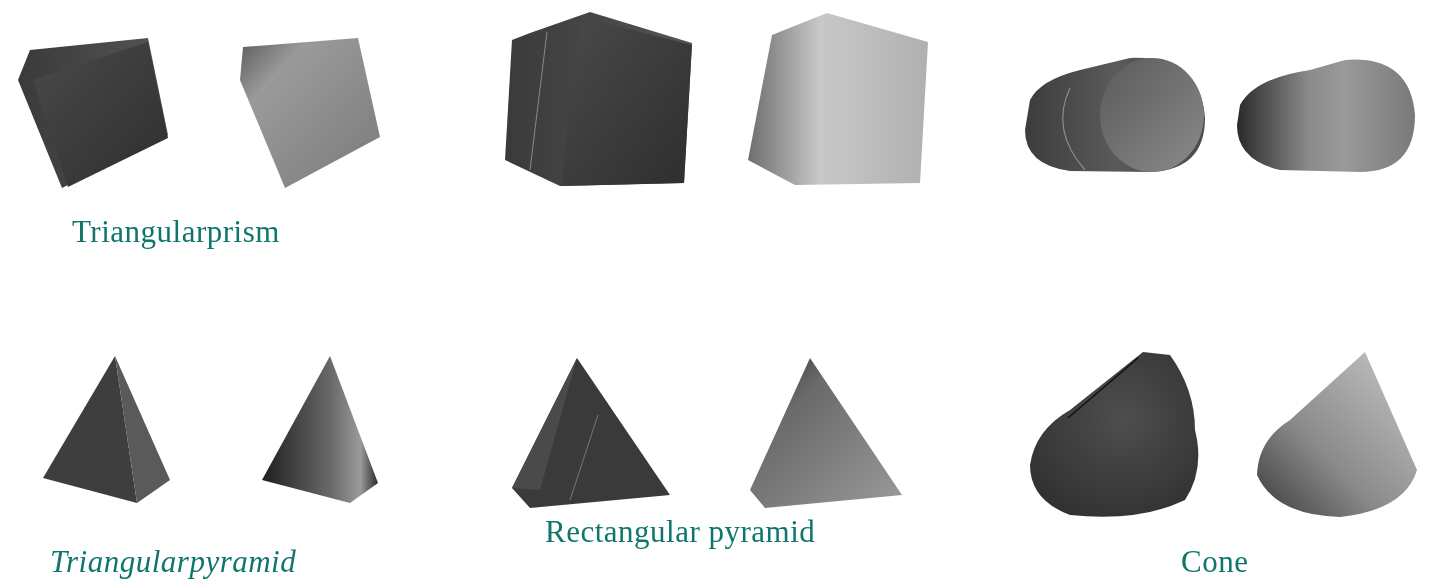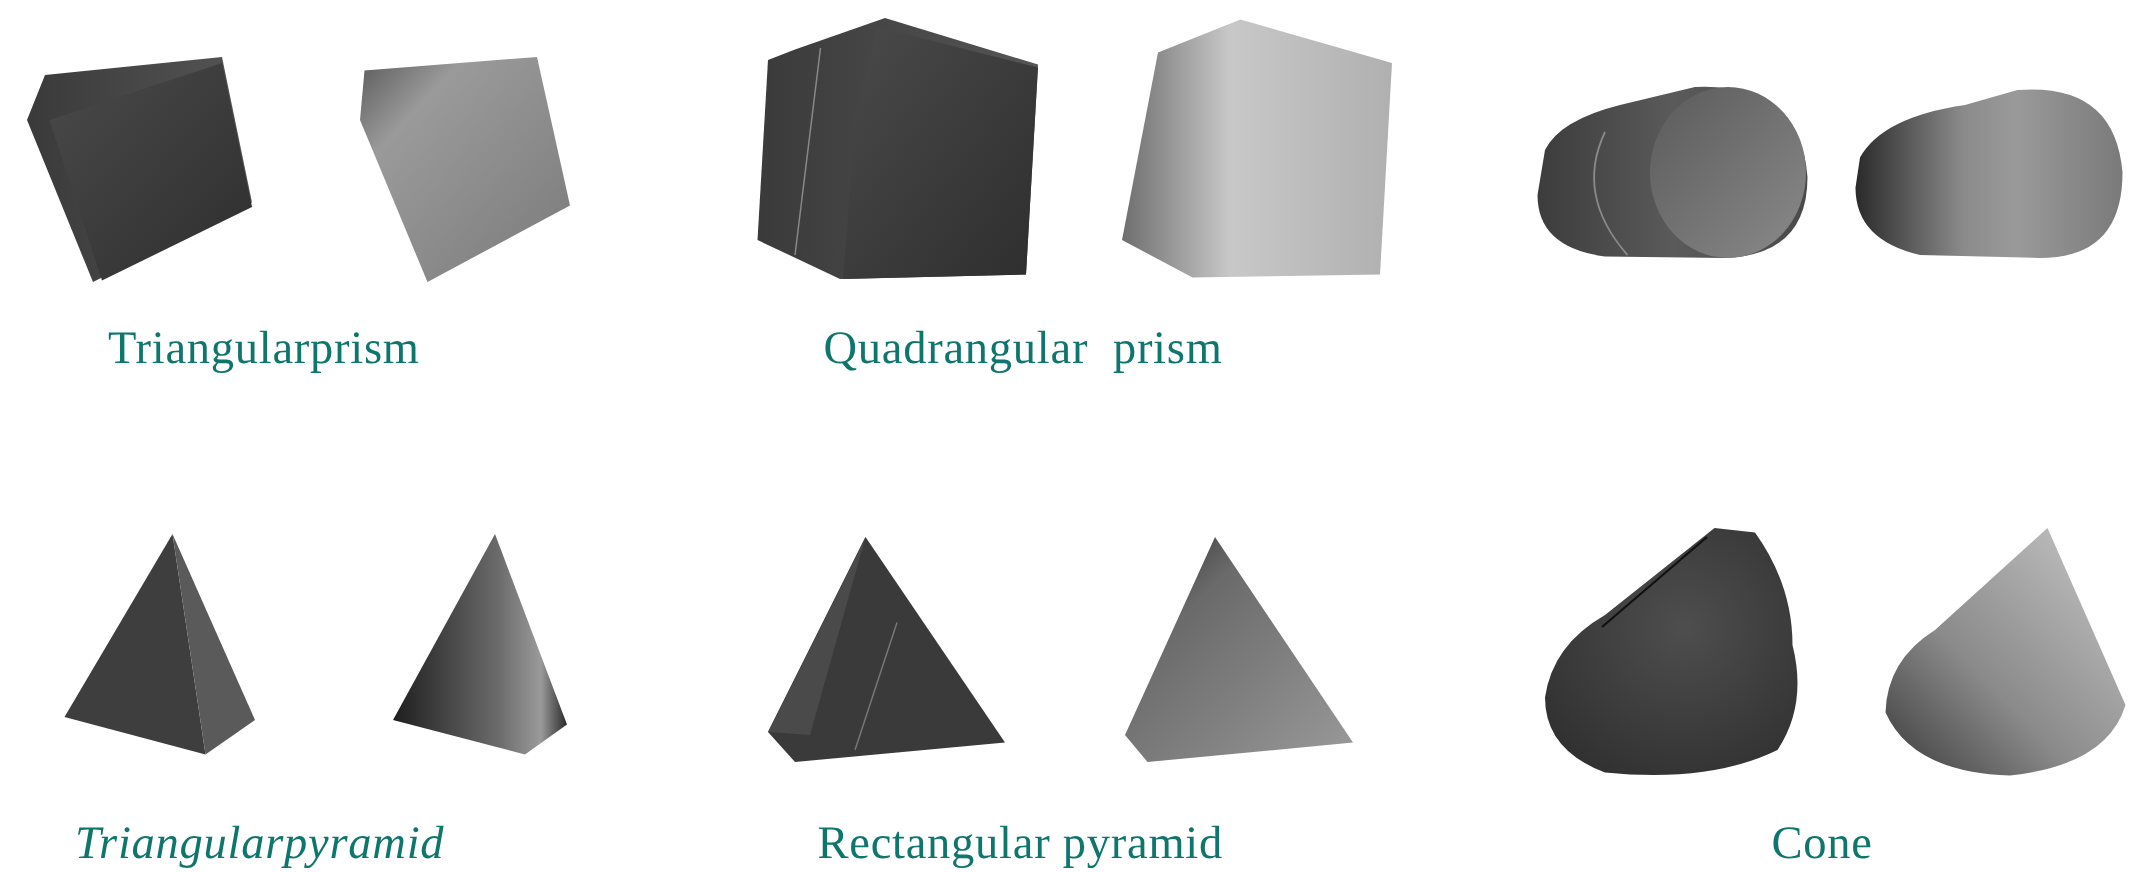--- a/index.html
+++ b/index.html
@@ -117,18 +117,17 @@
     <g>
       <path d="M1143,352 L1170,355 Q1195,390 1195,430 Q1205,470 1185,500 Q1140,522 1070,515 Q1030,500 1030,465 Q1035,430 1070,410 Z" fill="url(#gConeDark)"></path>
       <line x1="1068" y1="418" x2="1138" y2="358" stroke="#111" stroke-width="1.5"></line>
     </g>
     <g>
       <path d="M1365,352 Q1395,420 1417,470 Q1405,510 1340,517 Q1275,515 1257,475 Q1258,440 1290,420 Z" fill="url(#gConeLight)"></path>
     </g>
   </svg>
 
   <div class="label" style="left:72px; top:216px;">Triangularprism</div>
-  <div class="label" style="left:549px; top:216px;">Quadrangular  prism</div>
 
   <div class="label" style="left:50px; top:546px;font-style:italic;">Triangularpyramid</div>
-  <div class="label" style="left:545px; top:546px;">Rectangular pyramid</div>
+  <div class="label" style="left:545px; top:516px;">Rectangular pyramid</div>
   <div class="label" style="left:1181px; top:546px;">Cone</div>
 </div>
 
 </body></html>

